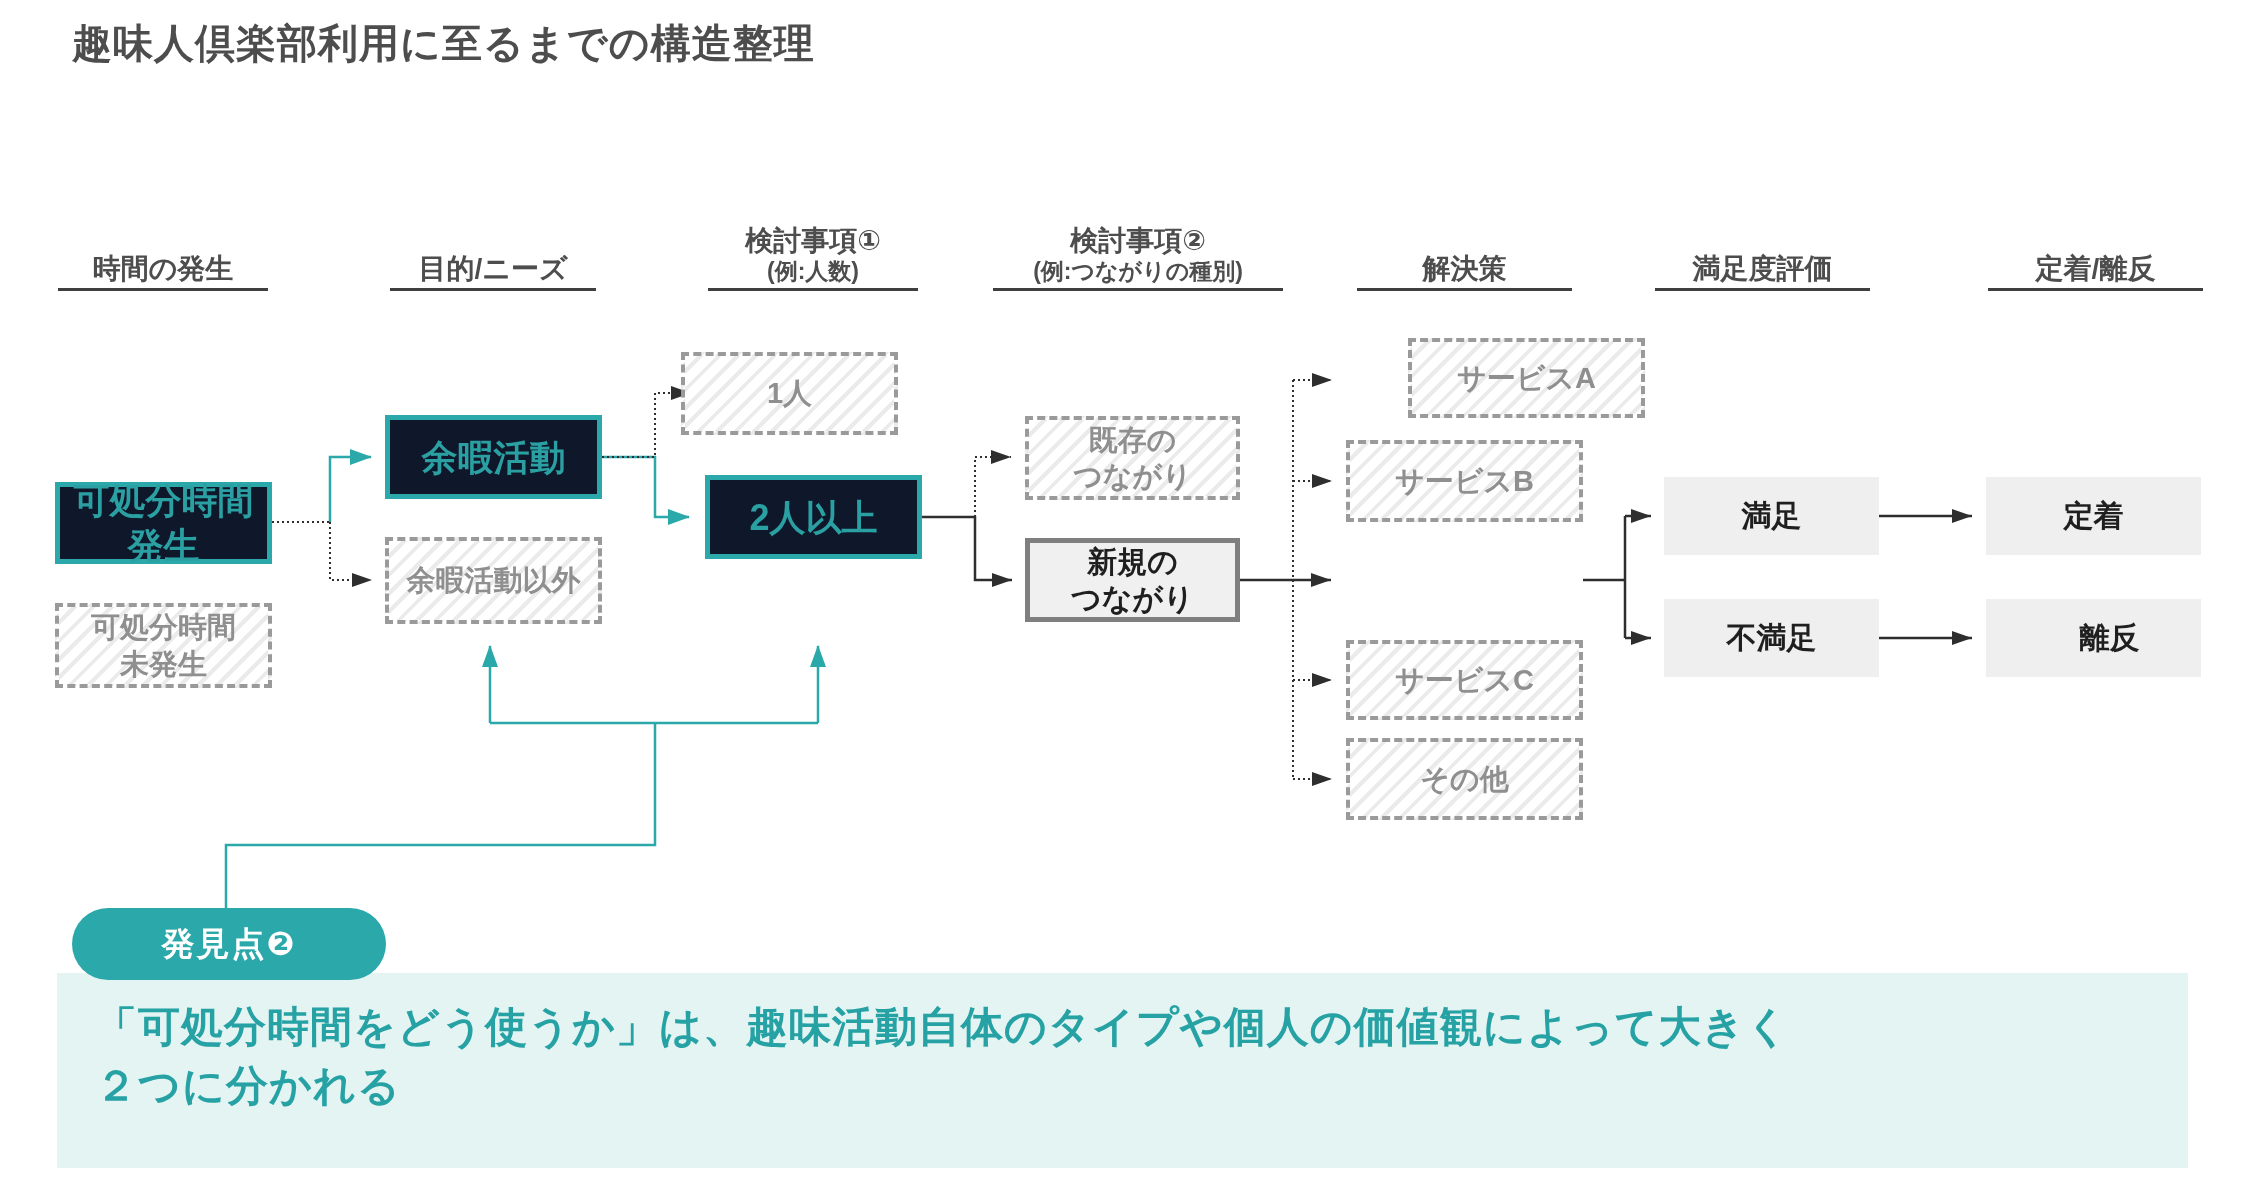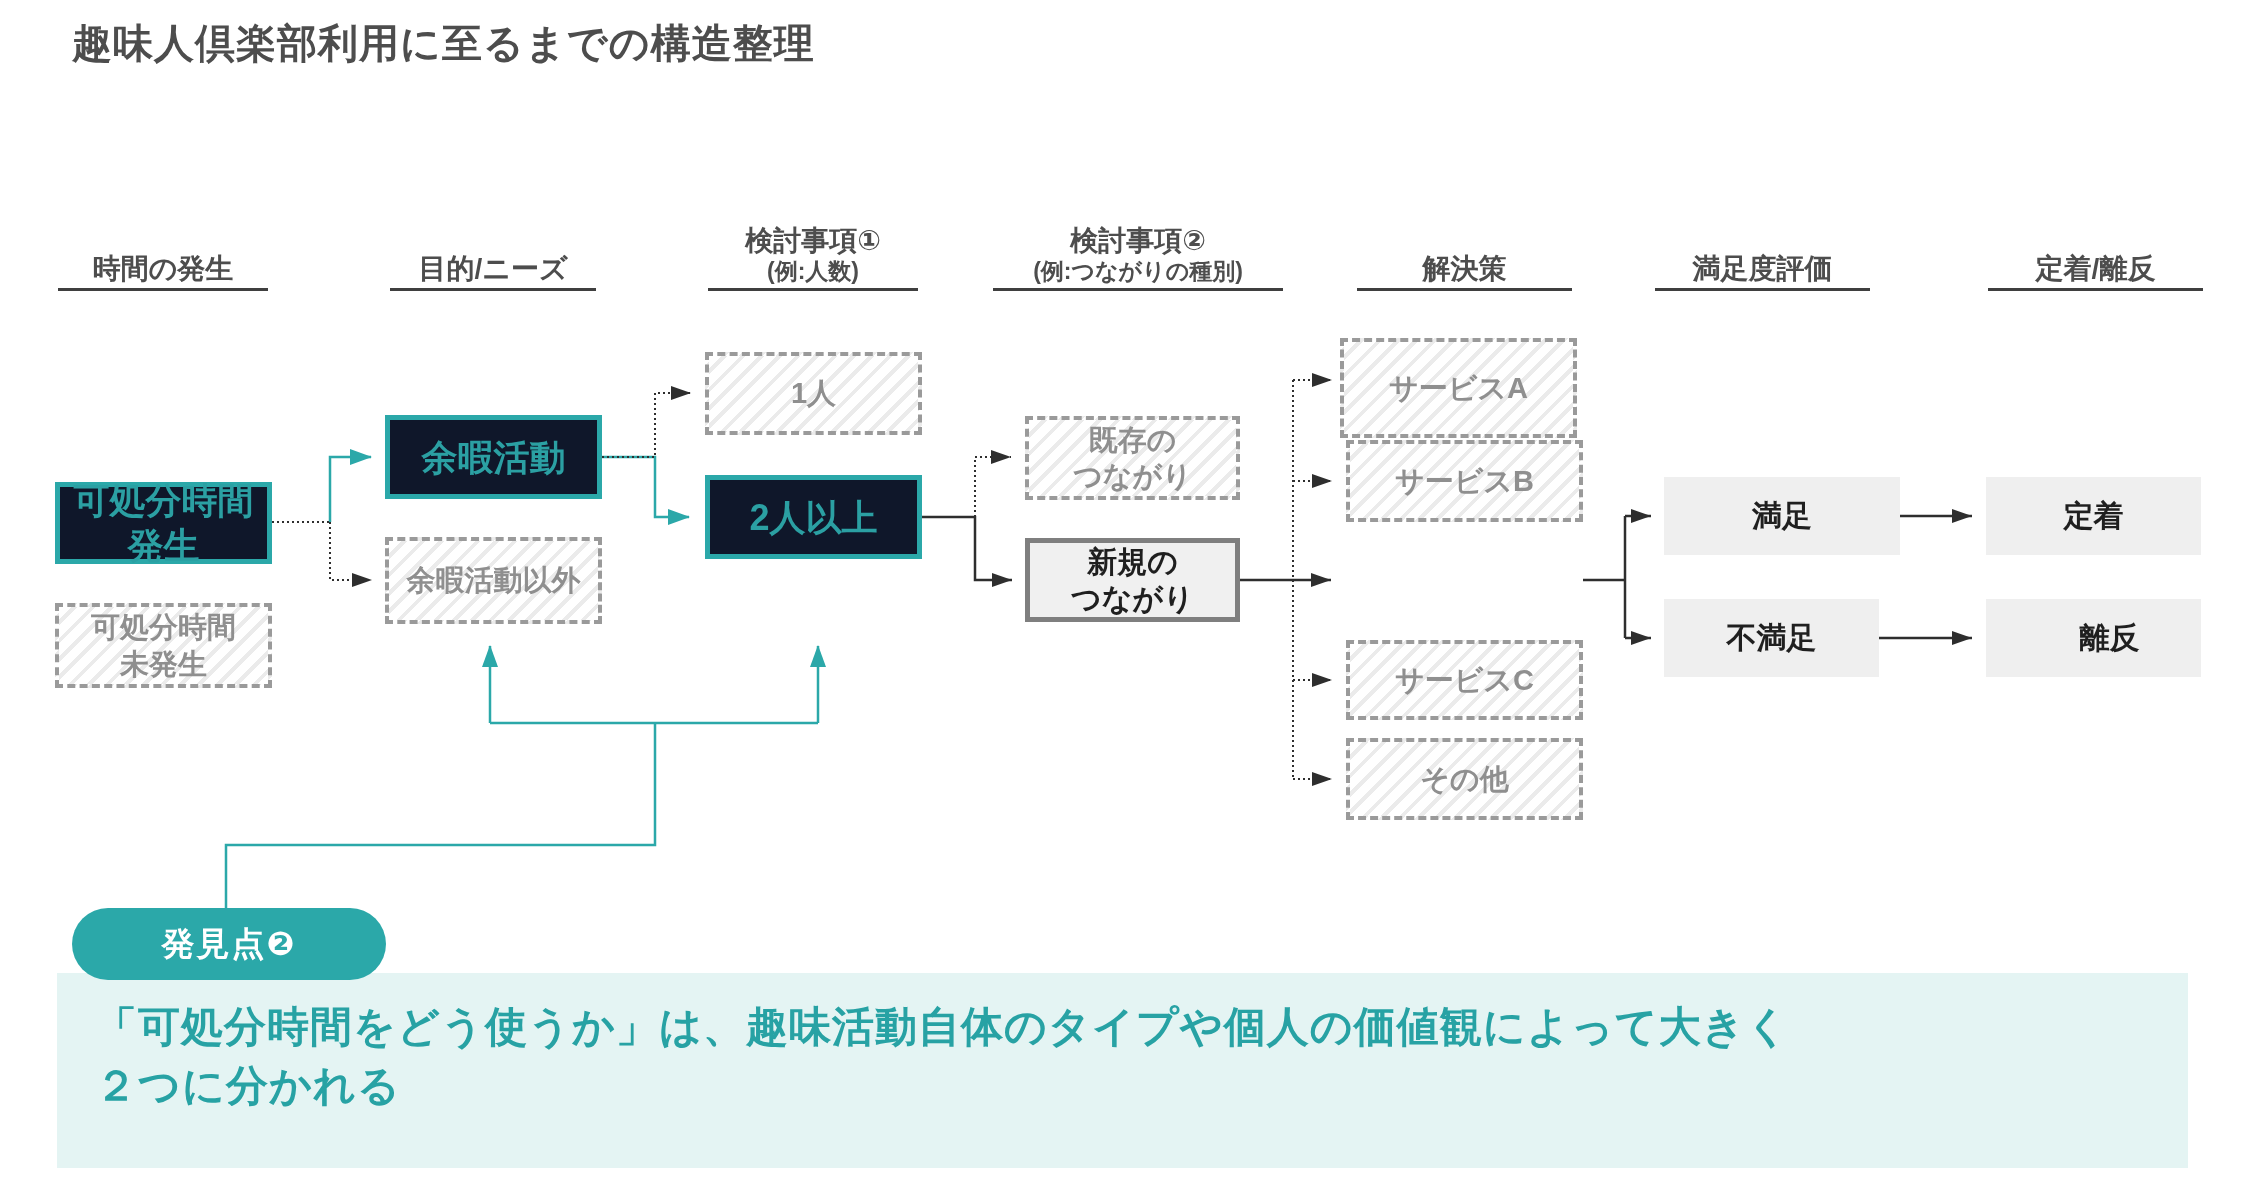--- a/index.html
+++ b/index.html
@@ -150,31 +150,31 @@
       <path d="M1293 779 L1332 779" marker-end="url(#arrow-black)"></path>
     </g>
   </svg>
 
   <div class="box teal-box" style="left:55px;top:482px;width:217px;height:82px;">可処分時間
 発生</div>
   <div class="box dashed-box" style="left:55px;top:603px;width:217px;height:85px;">可処分時間
 未発生</div>
   <div class="box teal-box" style="left:385px;top:415px;width:217px;height:84px;">余暇活動</div>
   <div class="box dashed-box" style="left:385px;top:537px;width:217px;height:87px;">余暇活動以外</div>
-  <div class="box dashed-box" style="left:705px;top:352px;width:217px;height:83px;">1人</div>
+  <div class="box dashed-box" style="left:681px;top:352px;width:217px;height:83px;">1人</div>
   <div class="box teal-box" style="left:705px;top:475px;width:217px;height:84px;">2人以上</div>
   <div class="box dashed-box" style="left:1025px;top:416px;width:215px;height:84px;">既存の
 つながり</div>
   <div class="box solid-gray-box" style="left:1025px;top:538px;width:215px;height:84px;">新規の
 つながり</div>
-  <div class="box dashed-box" style="left:1340px;top:338px;width:237px;height:100px;">サービスA</div>
+  <div class="box dashed-box" style="left:1408px;top:338px;width:237px;height:80px;">サービスA</div>
   <div class="box dashed-box" style="left:1346px;top:440px;width:237px;height:82px;">サービスB</div>
   <div class="box dashed-box" style="left:1346px;top:640px;width:237px;height:80px;">サービスC</div>
   <div class="box dashed-box" style="left:1346px;top:738px;width:237px;height:82px;">その他</div>
-  <div class="box plain-box" style="left:1664px;top:477px;width:236px;height:78px;">満足</div>
+  <div class="box plain-box" style="left:1664px;top:477px;width:215px;height:78px;">満足</div>
   <div class="box plain-box" style="left:1986px;top:477px;width:215px;height:78px;">定着</div>
   <div class="box plain-box" style="left:1664px;top:599px;width:215px;height:78px;">不満足</div>
   <div class="box plain-box" style="left:1986px;top:599px;width:215px;height:78px;padding-left:32px;">離反</div>
 
   <div id="finding-panel"></div>
   <div id="finding-badge">発見点❷</div>
   <div id="finding-text">「可処分時間をどう使うか」は、趣味活動自体のタイプや個人の価値観によって大きく
 ２つに分かれる</div>
 
 </div>

